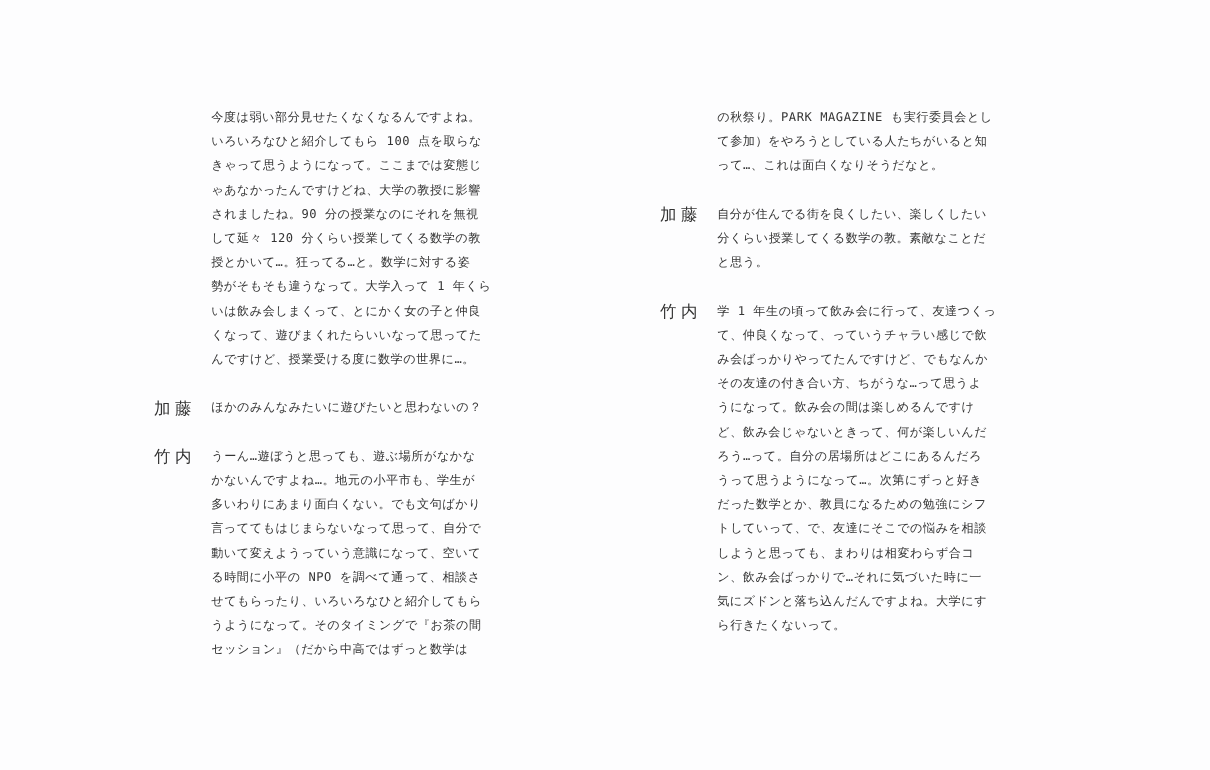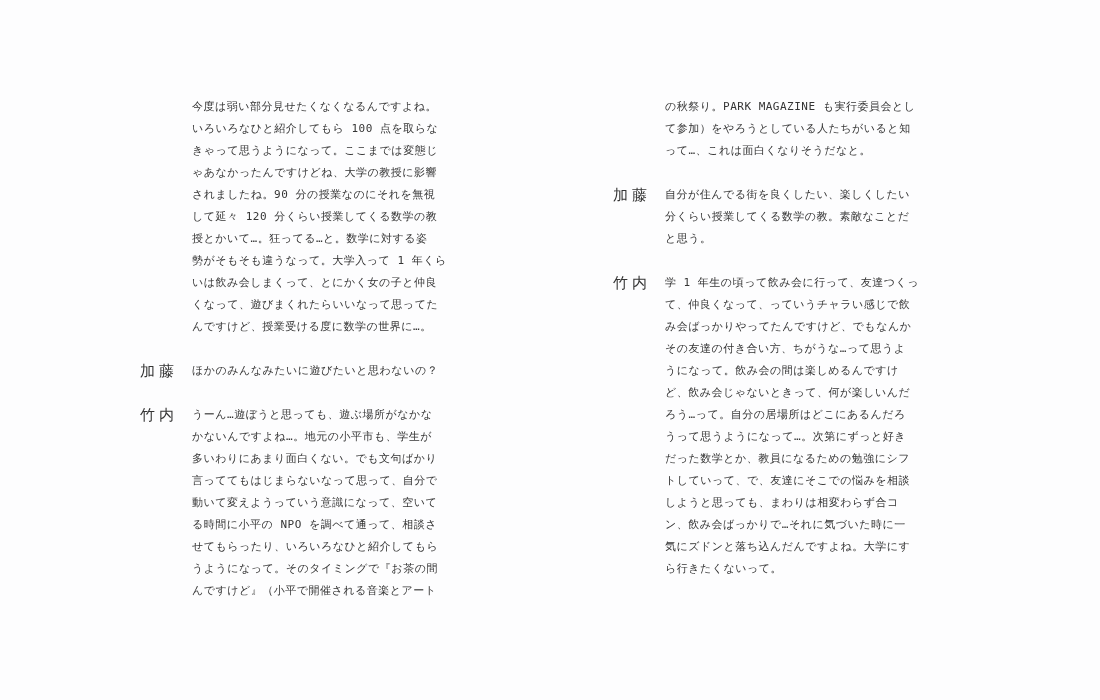--- a/index.html
+++ b/index.html
@@ -14,21 +14,21 @@
     background: #fdfdfe;
     overflow: hidden;
     font-family: "DejaVu Sans Mono", "DejaVu Sans", monospace;
     color: #343434;
   }
   .column {
     position: absolute;
     top: 96px;
   }
   .column-left  { left: 140px; width: 420px; }
-  .column-right { left: 613px; width: 420px; }
+  .column-right { left: 600px; width: 420px; }
   .block {
     display: flex;
     align-items: flex-start;
     margin-bottom: 22px;
   }
   .block:last-child { margin-bottom: 0; }
   .speaker {
     flex: 0 0 52px;
     width: 52px;
     font-size: 15px;
@@ -75,21 +75,21 @@
         <div class="speaker">竹内</div>
         <div class="lines">
           <div class="line">うーん…遊ぼうと思っても、遊ぶ場所がなかな</div>
           <div class="line">かないんですよね…。地元の小平市も、学生が</div>
           <div class="line">多いわりにあまり面白くない。でも文句ばかり</div>
           <div class="line">言っててもはじまらないなって思って、自分で</div>
           <div class="line">動いて変えようっていう意識になって、空いて</div>
           <div class="line">る時間に小平の NPO を調べて通って、相談さ</div>
           <div class="line">せてもらったり、いろいろなひと紹介してもら</div>
           <div class="line">うようになって。そのタイミングで『お茶の間</div>
-          <div class="line">んですけど』（小平で開催される音楽とアート</div>
+          <div class="line">セッション』（だから中高ではずっと数学は</div>
         </div>
       </div>
     </div>
   <div class="column column-right">
       <div class="block">
         <div class="speaker"></div>
         <div class="lines">
           <div class="line">の秋祭り。PARK MAGAZINE も実行委員会とし</div>
           <div class="line">て参加）をやろうとしている人たちがいると知</div>
           <div class="line">って…、これは面白くなりそうだなと。</div>

